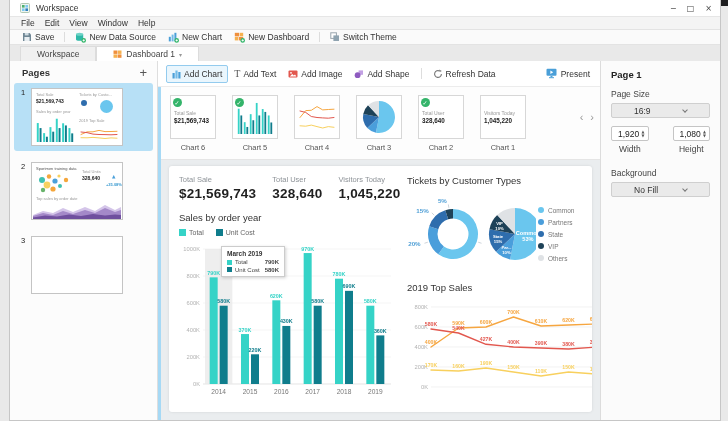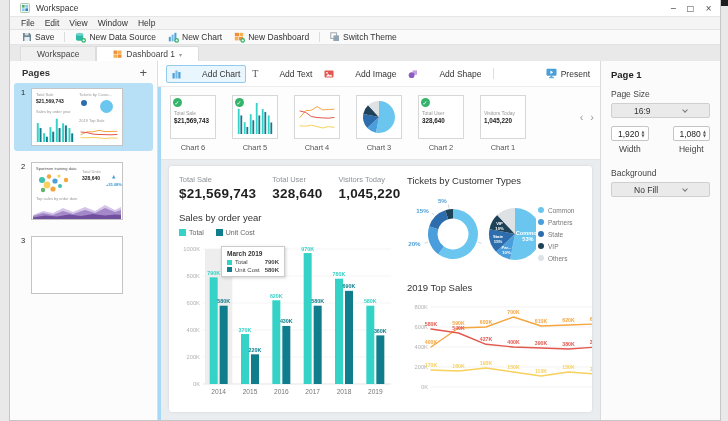--- a/index.html
+++ b/index.html
@@ -38,21 +38,21 @@
   .thumb{width:92px;height:58px;background:#fff;border:1px solid #c4c4c4;position:relative;overflow:hidden;flex:none}
   .mt{position:absolute;font-size:4px;color:#999;white-space:nowrap}
   .mv{position:absolute;font-size:5px;font-weight:bold;color:#222;white-space:nowrap}
   .ring{position:absolute;width:6px;height:6px;border:3.5px solid #2e6dad;border-radius:50%}
   .dot-big{position:absolute;width:13px;height:13px;border-radius:50%;background:#6ac6ee}
   .mini-arrow{position:absolute;font-size:4.5px;color:#4aa0da;font-family:"DejaVu Sans",sans-serif}
   .mini-delta{position:absolute;font-size:4px;color:#3a9ad0;font-weight:bold}
   
   .center{flex:1;display:flex;flex-direction:column;min-width:0;background:#fff}
   .canvas-toolbar{height:26px;flex:none;display:flex;align-items:center;padding:0 10px 0 8px;border-bottom:1px solid #ececec}
-  .ct-btn{display:flex;gap:21px;font-size:8.5px;color:#333;padding:3px 5px;border:1px solid transparent;border-radius:2px;height:18px}
+  .ct-btn{display:flex;gap:3px;font-size:8.5px;color:#333;padding:3px 5px;border:1px solid transparent;border-radius:2px;height:18px}
   .ct-btn.active{border-color:#93cbee;background:#eaf6fd}
   .ct-sep{width:1px;height:11px;background:#ddd;margin:0 5px}
   .present-btn{margin-left:auto;display:flex;align-items:center;gap:4px;font-size:8.5px;color:#333}
   .editor{flex:1;display:flex;flex-direction:column;border-left:3px solid #a6d9f5;min-height:0}
   
   .carousel{height:73px;flex:none;border-bottom:1px solid #e5e5e5;background:#fdfdfd;display:flex;align-items:flex-start;padding:8px 26px 0 9px;position:relative}
   .card-slot{width:46px;margin-right:16px;display:flex;flex-direction:column;align-items:center;flex:none}
   .card{width:46px;height:44px;background:#fff;border:1px solid #d7d7d7;position:relative;display:flex;flex-direction:column;justify-content:center;padding:2px 3px}
   .card svg{margin:0 auto}
   .card-label{font-size:7.5px;color:#555;margin-top:4px}
@@ -292,20 +292,27 @@
           <span>Add Image</span>
         </div>
         <div class="ct-btn">
           <svg width="10" height="10">
               <rect x="4.6" y="1.4" width="4.4" height="4.4" fill="#c3a1e4"></rect>
               <circle cx="3.6" cy="6.2" r="2.9" fill="#8e5bc0"></circle>
             </svg>
           <span>Add Shape</span>
         </div>
         <div class="ct-sep"></div>
+        <div class="ct-btn">
+          <svg width="10" height="10">
+              <path d="M 8.4 5 A 3.4 3.4 0 1 1 6.6 2" stroke="#777" fill="none" stroke-width="1.1"></path>
+              <path d="M 6 0.6 L 6.8 2.9 L 8.8 1.9 Z" fill="#777"></path>
+            </svg>
+          <span>Refresh Data</span>
+        </div>
         <div class="present-btn">
           <svg width="11" height="11">
               <rect x="0.5" y="0.8" width="10" height="7" rx="1" fill="#4a9fd8"></rect>
               <path d="M4.4 2.6 L7.2 4.3 L4.4 6 Z" fill="#fff"></path>
               <rect x="4.5" y="8" width="2" height="1.2" fill="#4a9fd8"></rect>
               <rect x="3" y="9.2" width="5" height="1" fill="#4a9fd8"></rect>
             </svg>
           <span>Present</span>
         </div>
       </div>

